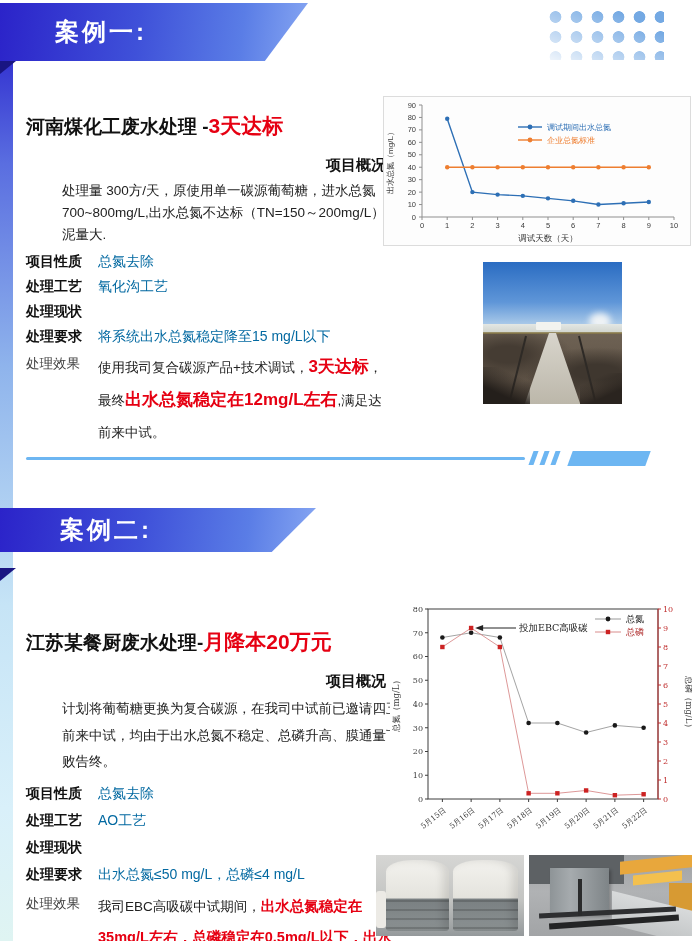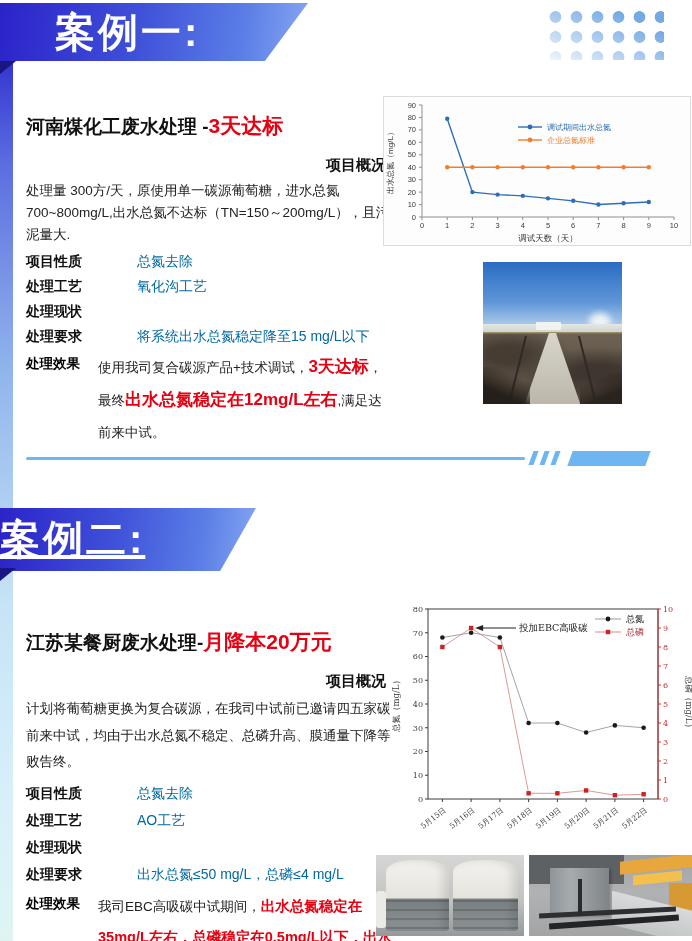--- a/index.html
+++ b/index.html
@@ -11,48 +11,48 @@
     position:relative;width:692px;height:941px;background:#ffffff;overflow:hidden;
     font-family:"Liberation Sans","DejaVu Sans",sans-serif;color:#1c1c1c;
   }
   
   .left-strip{position:absolute;left:0;top:58px;bottom:0;width:13px;
     background:linear-gradient(180deg,#3434d1 0%,#5a6ee0 12%,#8fb4ec 35%,#c6e4f6 62%,#d9f0fa 85%,#dff4f2 100%);}
   
   .banner{position:absolute;left:0;height:58px;display:flex;align-items:center;
     background:linear-gradient(97deg,#2b23c9 0%,#3f51d9 45%,#5a7de6 78%,#86a6f2 100%);
     clip-path:polygon(0 0,100% 0,86% 100%,0 100%);
-    color:#fff;font-weight:bold;font-size:40px;letter-spacing:3px;}
+    color:#fff;font-weight:bold;font-size:24px;letter-spacing:3px;}
   .banner.b1{top:3px;width:253px;padding-left:55px;}
-  .banner.b2{top:508px;width:256px;height:63px;text-decoration:underline;}
+  .banner.b2{top:508px;width:256px;height:44px;padding-left:60px;}
   .fold{position:absolute;width:0;height:0;border-top:13px solid #191582;border-right:16px solid transparent;}
   .fold.f1{left:0;top:61px;}
   .fold.f2{left:0;top:568px;}
   
   .dots{position:absolute;top:4px;right:28px;width:122px;height:56px;
     background-image:radial-gradient(circle,#74a9e3 5.5px,rgba(116,169,227,0) 6.2px);
     background-size:21px 20px;background-position:3px 3px;}
   .dots::after{content:"";position:absolute;inset:0;
     background:linear-gradient(to bottom left,rgba(255,255,255,0) 25%,rgba(255,255,255,0.92) 100%);}
   
   .case-col{position:absolute;left:26px;width:360px;}
   .c1{top:112px;}
   .c2{top:628px;}
   .case-title{font-size:19px;font-weight:bold;color:#111;white-space:nowrap;margin-bottom:16px;}
   .case-title .tred{color:var(--red);font-size:21px;}
   .sec-label{font-size:15px;font-weight:bold;margin-bottom:5px;color:#111;text-align:right;}
-  .para{font-size:13.5px;line-height:22px;color:#222;margin-bottom:5px;}
+  .para{font-size:13.5px;line-height:22px;color:#222;margin-bottom:5px;margin-left:36px;}
   .c2 .para{line-height:26.5px;margin-bottom:7px;}
   .para span{display:block;white-space:nowrap;}
-  .row{display:flex;font-size:14px;line-height:21.5px;margin-bottom:3.5px;gap:39px;}
+  .row{display:flex;font-size:14px;line-height:21.5px;margin-bottom:3.5px;}
   .c2 .row{margin-bottom:5.5px;}
   .row .lbl{width:72px;flex-shrink:0;font-weight:bold;color:#111;}
   .row .val{color:#0369a1;white-space:nowrap;}
   .effect{display:flex;font-size:13.5px;margin-top:2px;}
-  .effect .lbl{width:72px;flex-shrink:0;font-weight:bold;color:#000000;line-height:25px;}
+  .effect .lbl{width:72px;flex-shrink:0;font-weight:normal;color:#404040;line-height:25px;}
   .effect .content{line-height:32px;color:#222;white-space:nowrap;}
   .c2 .effect .content{line-height:30px;}
   .seg-R{color:var(--red);font-weight:bold;font-size:17px;}
   .seg-r{color:var(--red);font-weight:bold;font-size:14.5px;}
   
   .chart-box1{position:absolute;left:383px;top:96px;width:308px;height:150px;
     background:#fdfdfd;border:1px solid #dcdcdc;box-sizing:border-box;}
   .chart-box2{position:absolute;left:390px;top:597px;width:302px;height:258px;background:#fff;}
   .chart-box2 svg{font-family:"DejaVu Serif","Liberation Serif",serif;}
   

